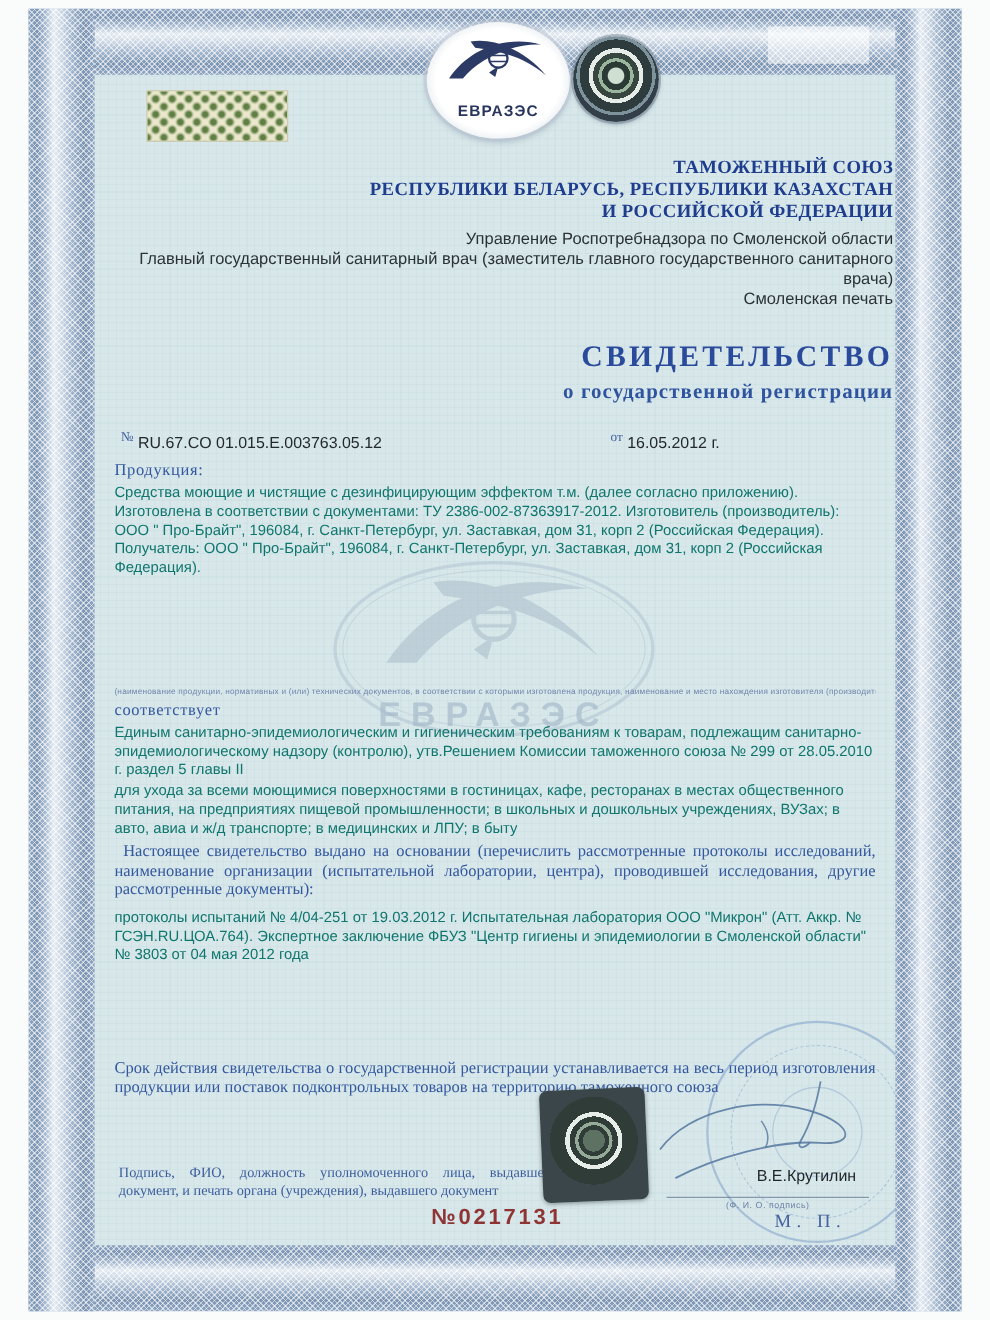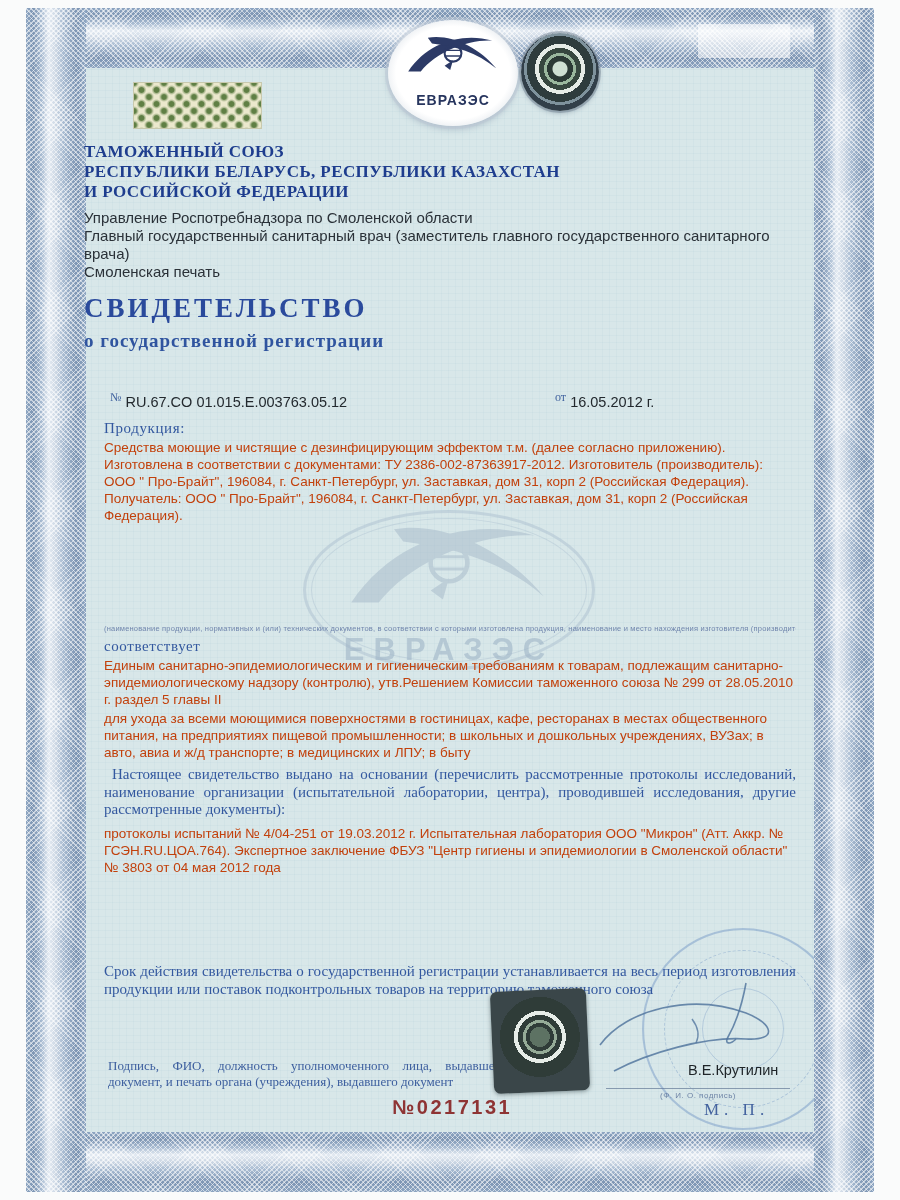--- a/index.html
+++ b/index.html
@@ -69,40 +69,40 @@
     border:3px solid rgba(172,192,208,.5);
   }
   .watermark .ring:before{content:"";position:absolute;inset:5px;border-radius:50%;border:1px solid rgba(172,192,208,.45);}
   .watermark svg{position:absolute;left:36px;top:4px;opacity:.55;}
   .watermark .wm-text{
     position:absolute;left:0;right:0;bottom:2px;text-align:center;
     font-family:"Liberation Sans",sans-serif;font-weight:bold;font-size:31px;letter-spacing:9px;
     color:rgba(158,180,198,.6);
   }
   
-  .header{position:absolute;left:84px;width:700px;top:142px;z-index:3;text-align:left;}
+  .header{position:absolute;left:112px;width:700px;top:142px;z-index:3;text-align:right;}
   .h-serif{font-family:"Liberation Serif",serif;font-weight:bold;color:#1e3d8e;font-size:17px;line-height:20px;letter-spacing:.4px;}
   .h-sans{color:#2a3138;font-size:15px;line-height:18px;}
   .h-sans.first{margin-top:7px;}
   .fine-print{
     font-size:7.5px;color:#7186ad;letter-spacing:.2px;white-space:nowrap;overflow:hidden;
     margin-top:9px;
   }
-  .title{margin-top:12px;font-family:"Liberation Serif",serif;font-weight:bold;color:#2a4a9c;font-size:27px;letter-spacing:3px;}
+  .title{margin-top:28px;font-family:"Liberation Serif",serif;font-weight:bold;color:#2a4a9c;font-size:27px;letter-spacing:3px;}
   .subtitle{margin-top:6px;font-family:"Liberation Serif",serif;font-weight:bold;color:#2f549f;font-size:19px;letter-spacing:1px;}
   
   .numline{position:absolute;left:110px;width:680px;top:390px;z-index:3;font-size:14.5px;color:#23292e;}
   .numline .no-sign, .numline .ot{
     font-family:"Liberation Serif",serif;color:#41639f;font-size:12px;vertical-align:6px;
   }
   .numline .ot-group{position:absolute;left:428px;top:0;margin-left:17px;}
   
   .col{position:absolute;left:104px;width:692px;top:420px;z-index:3;}
   .lbl-serif{font-family:"Liberation Serif",serif;color:#33589f;font-size:15px;letter-spacing:.6px;}
-  .p-sans{color:#c2410c;font-size:13.5px;line-height:17px;margin:0;}
+  .p-sans{color:#0f766e;font-size:13.5px;line-height:17px;margin:0;}
   .p-serif{font-family:"Liberation Serif",serif;color:#33589f;font-size:15px;line-height:17.5px;text-align:justify;margin:0;}
   .mt2{margin-top:2px;} .mt4{margin-top:5px;} .mt6{margin-top:6px;}
   .fp2{margin-top:100px;text-align:center;}
   .indent{text-indent:8px;}
   
   .validity{position:absolute;left:104px;width:692px;top:963px;z-index:3;}
   .sign-note{position:absolute;left:108px;width:398px;top:1045px;z-index:3;
     font-family:"Liberation Serif",serif;color:#3c5e9e;font-size:13px;line-height:15.5px;text-align:justify;}
   .holo-bottom{
     position:absolute;left:492px;top:990px;width:96px;height:102px;z-index:3;border-radius:7px;

